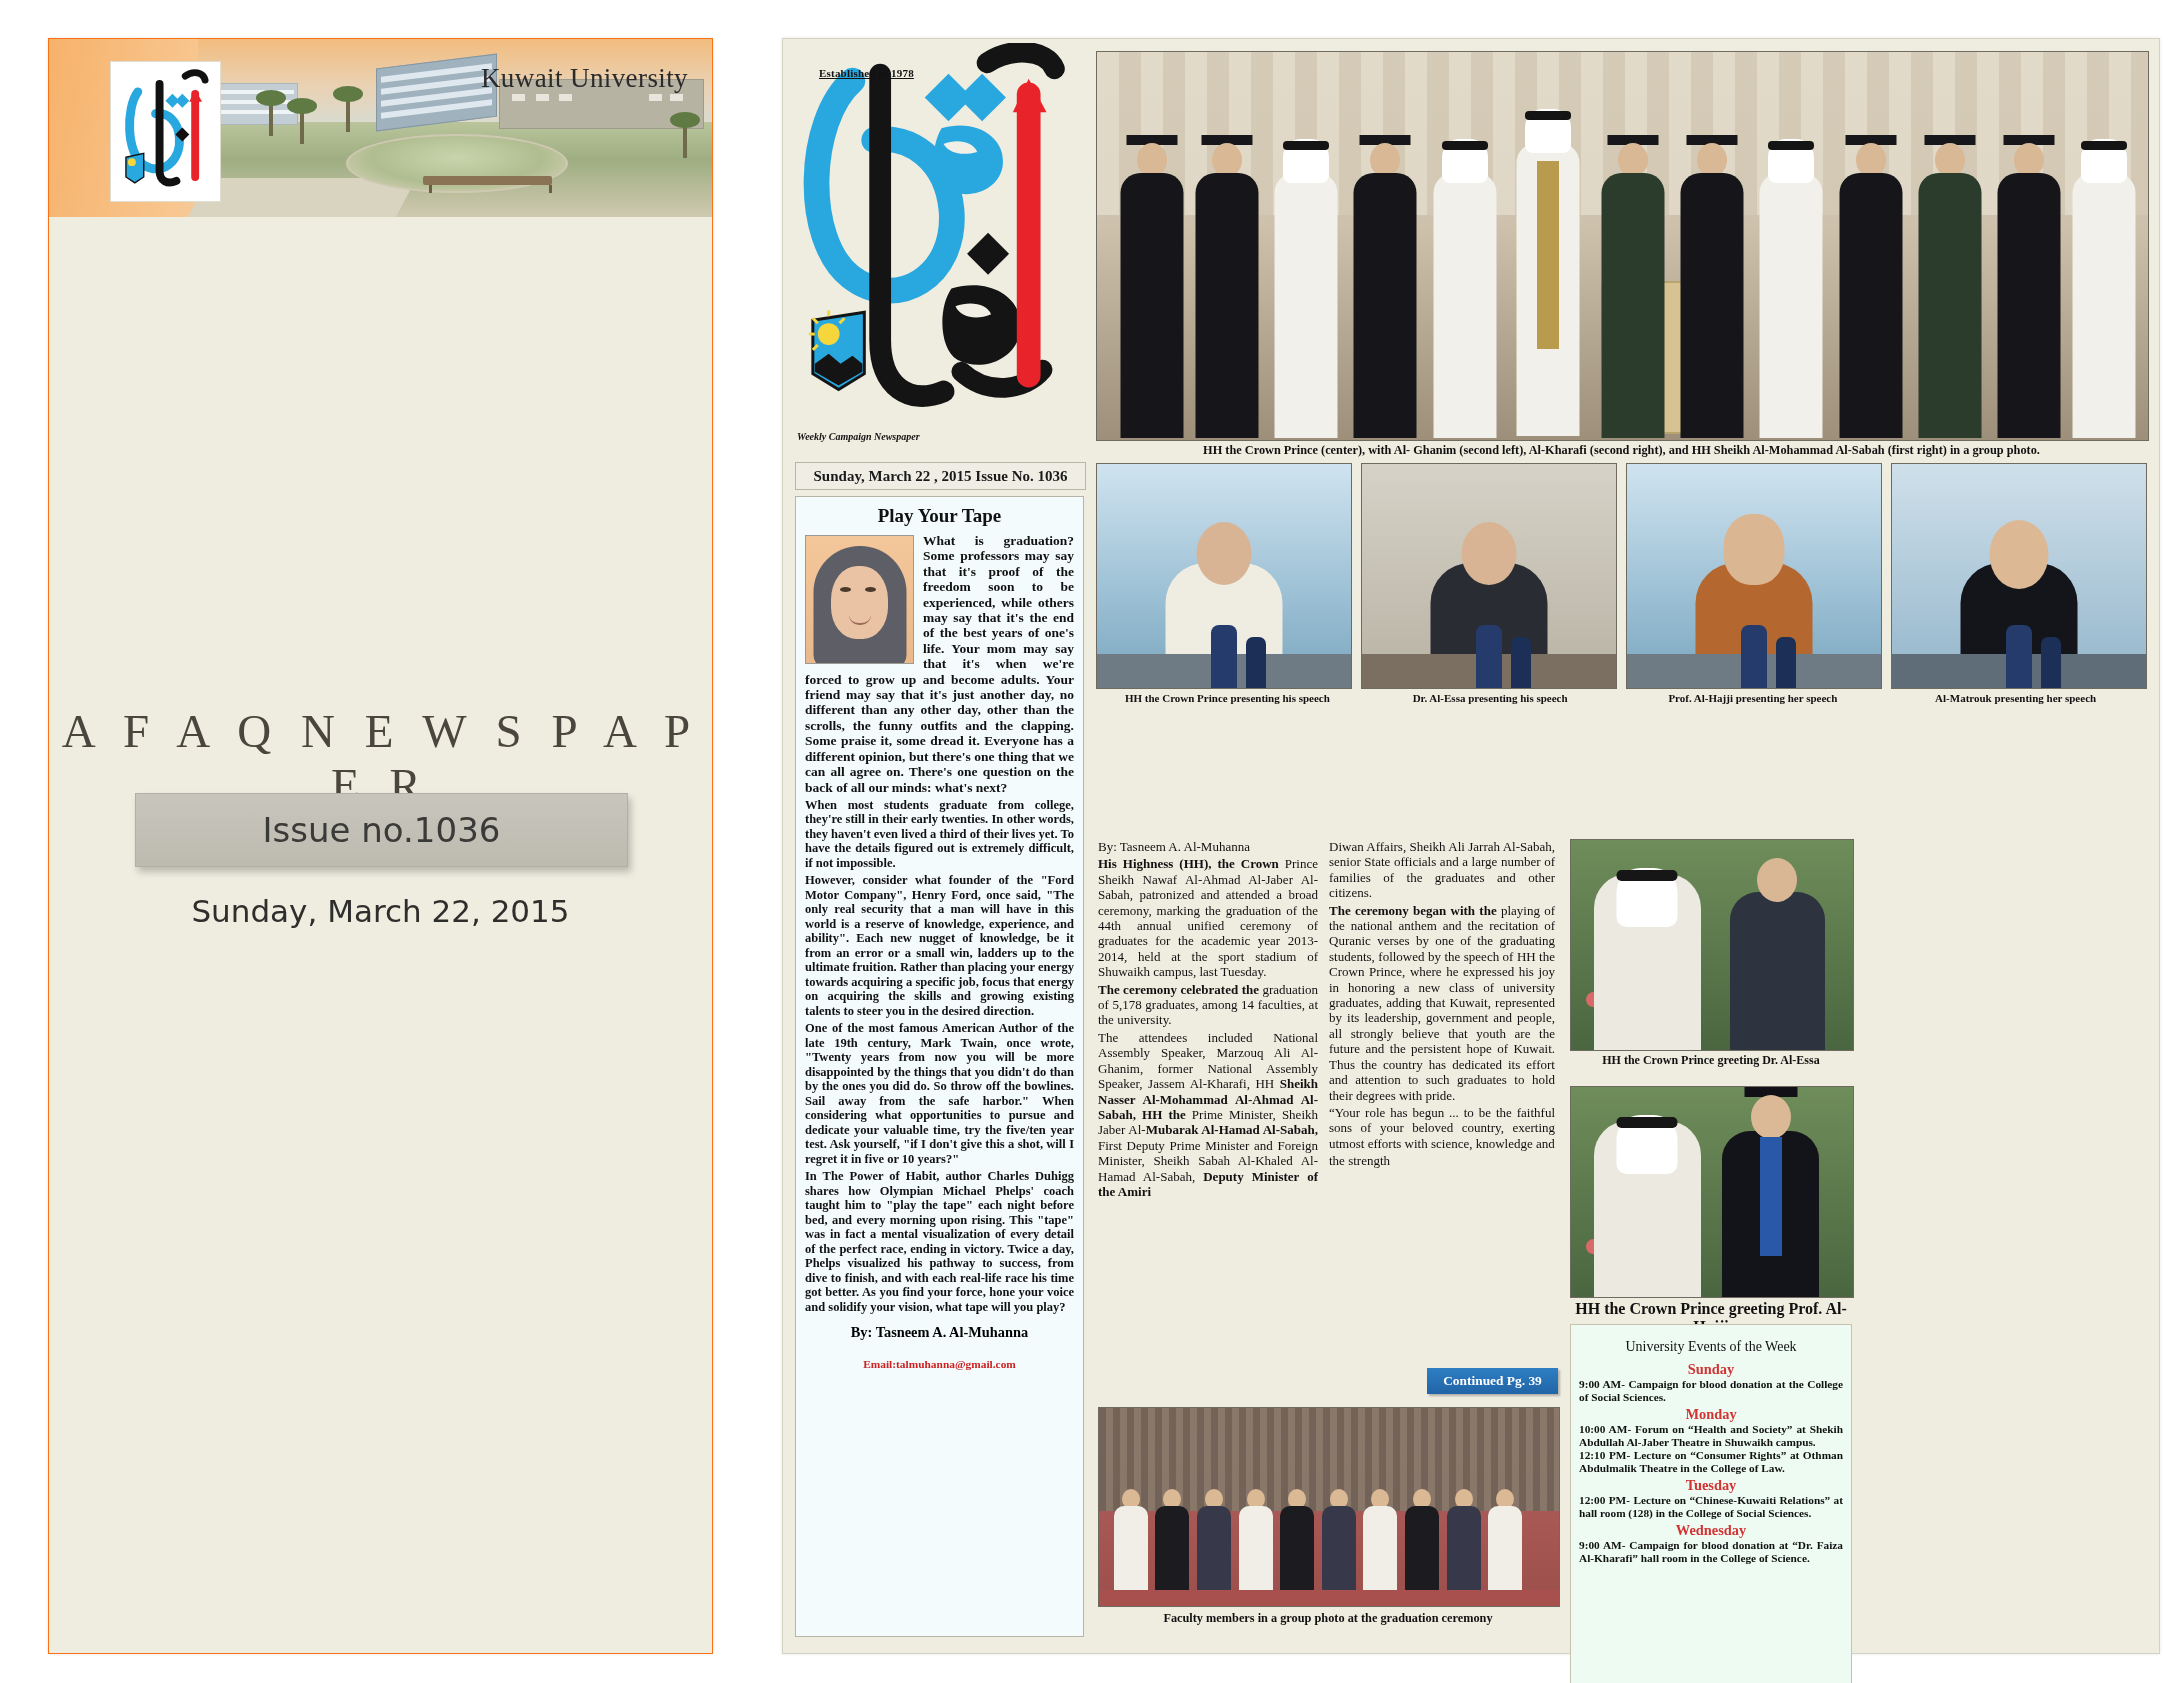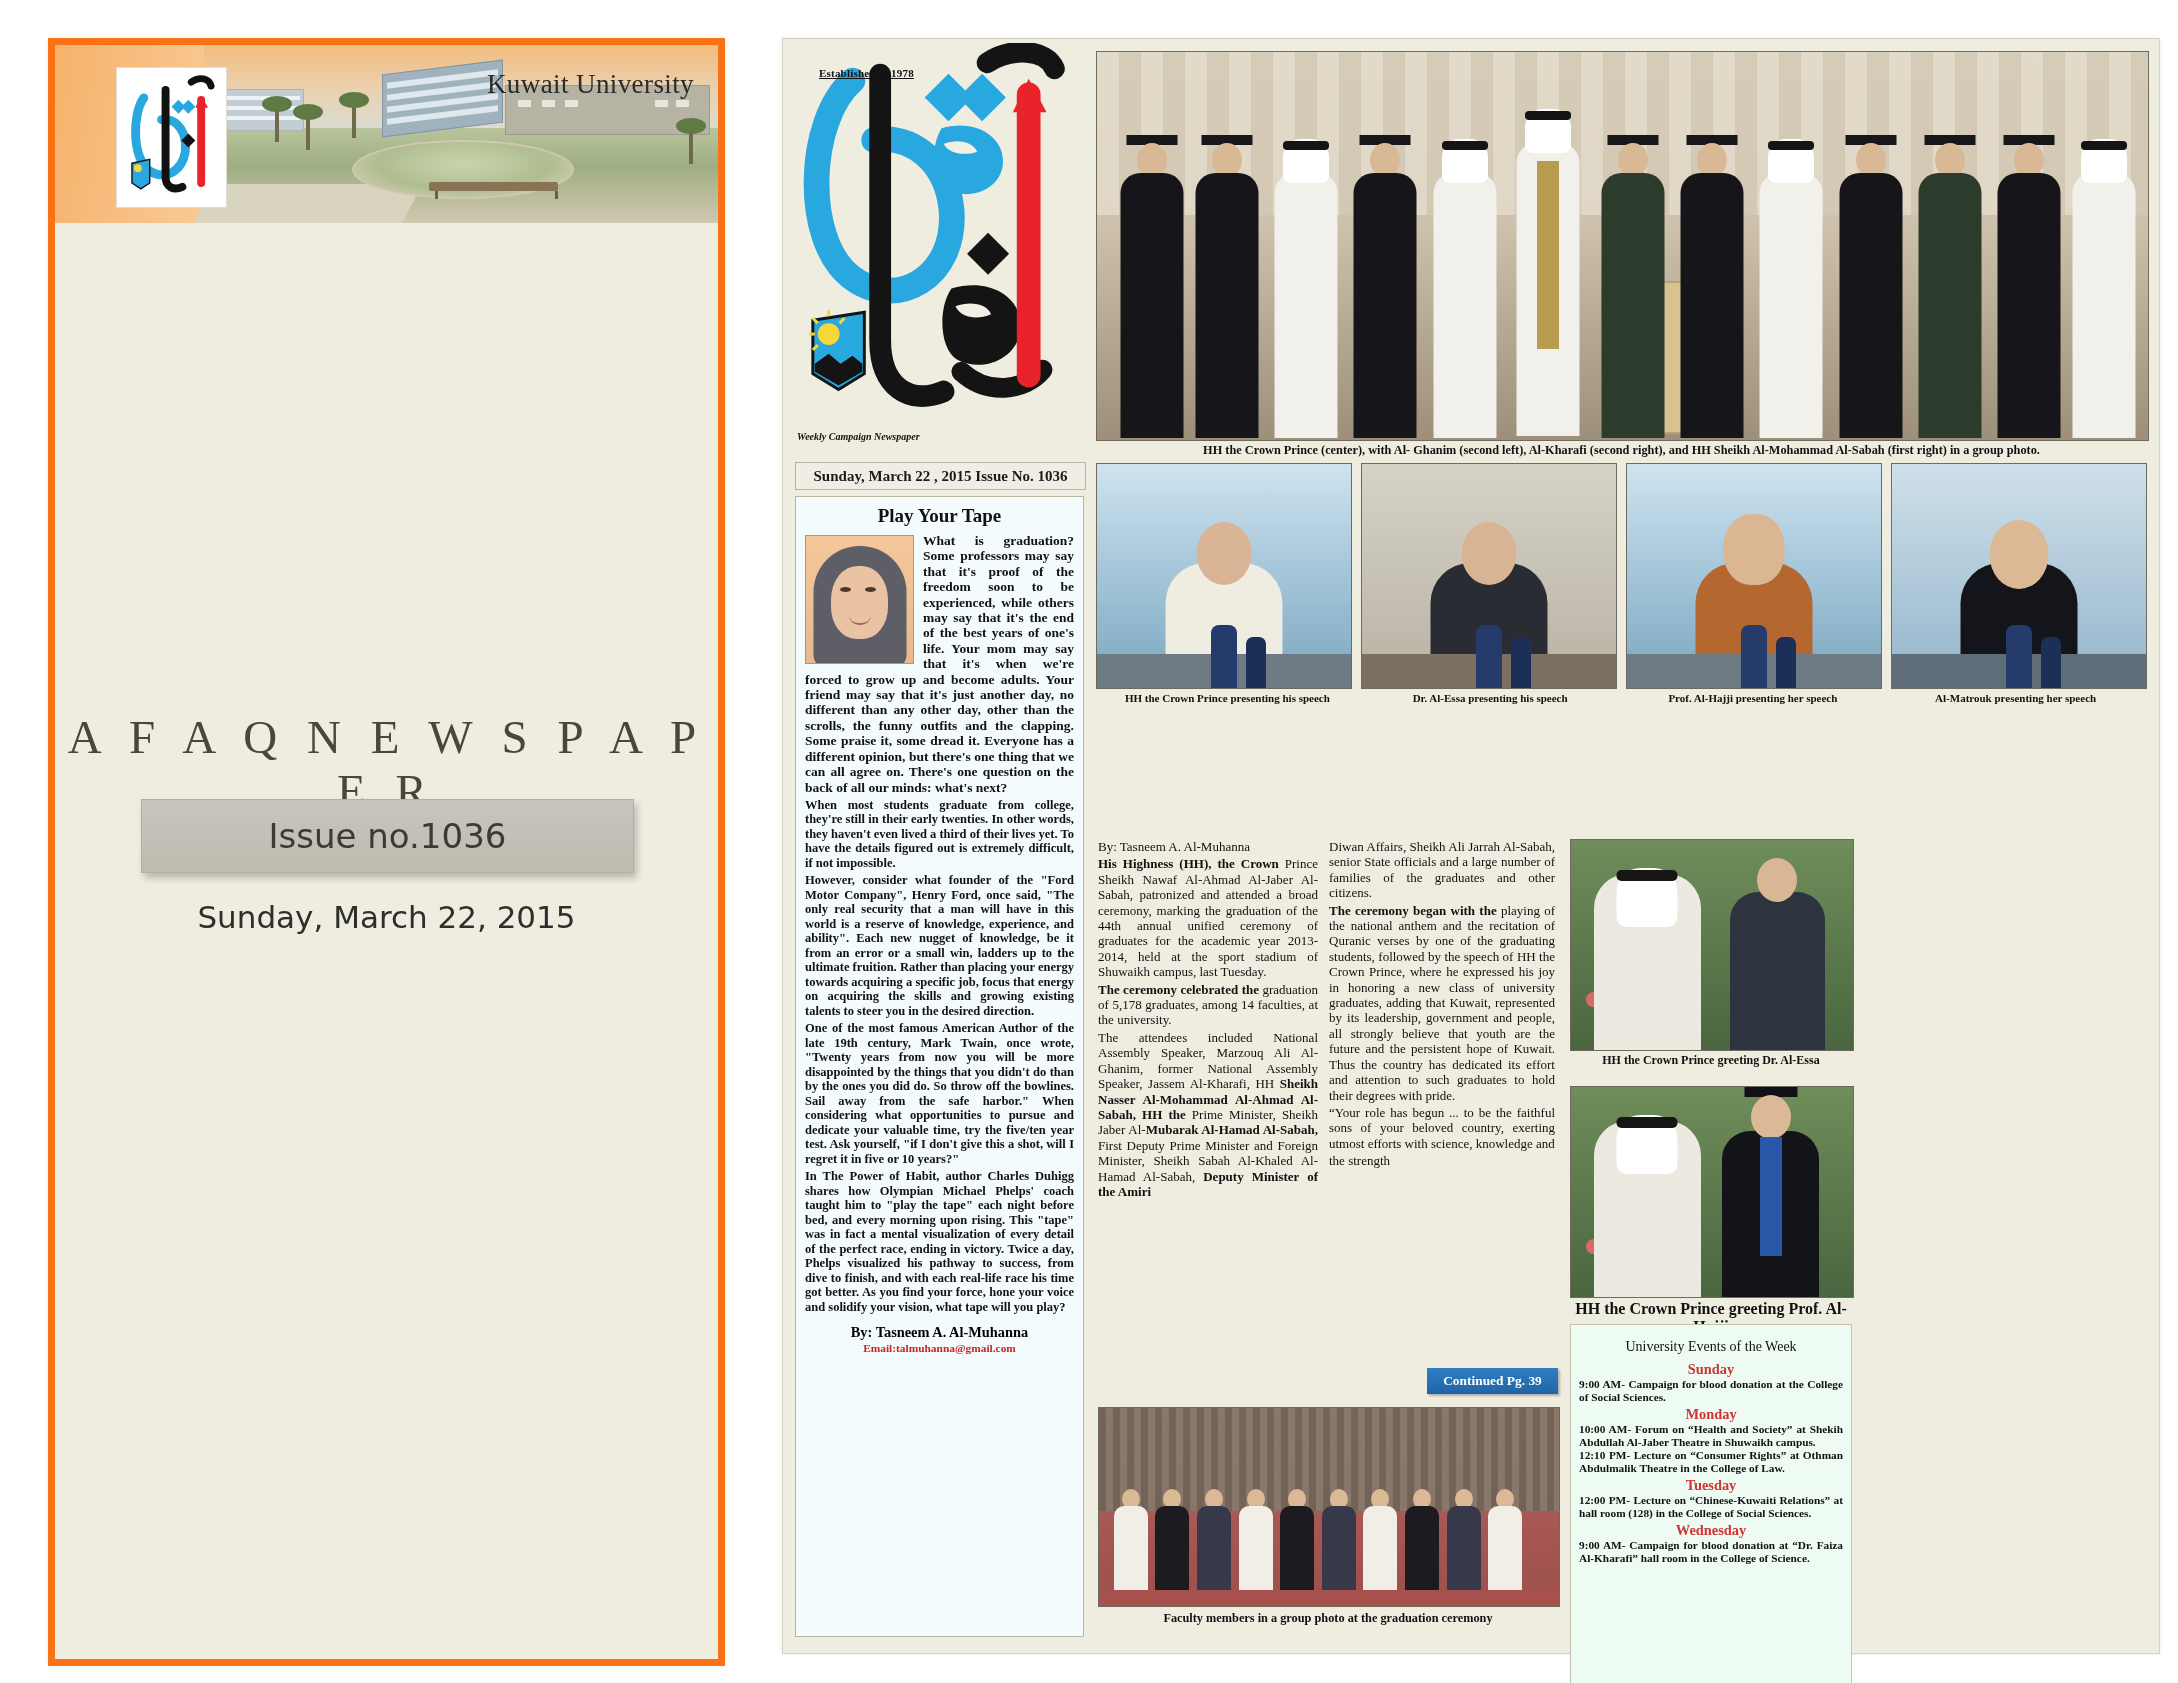--- a/index.html
+++ b/index.html
@@ -1,21 +1,21 @@
 <!DOCTYPE html>
 <html><head>
 <meta charset="utf-8">
 <style>
   html,body{margin:0;padding:0;background:#ffffff;}
   body{width:2178px;height:1683px;font-family:"Liberation Serif",serif;overflow:hidden;}
   .page{position:relative;width:2178px;height:1683px;background:#ffffff;}
 
   
   .cover{position:absolute;left:48px;top:38px;width:663px;height:1614px;
-         background:#efece0;border:7px solid #f97316;box-shadow:0 0 3px rgba(0,0,0,.10);}
+         background:#efece0;border:1px solid #f97316;box-shadow:0 0 3px rgba(0,0,0,.10);}
   .cover-banner{position:relative;width:663px;height:178px;overflow:hidden;
        background:linear-gradient(100deg,#f6b26b 0%,#f8c68f 22%,#dfe3d9 48%,#cfd8cf 70%,#e7e8e0 100%);}
   .banner-photo{position:absolute;left:0;top:0;width:663px;height:178px;}
   .bp-sky{position:absolute;left:149px;top:0;width:515px;height:87px;
       background:linear-gradient(180deg,#f3bc7e 0%,#e9d2b4 55%,#d9dcd2 100%);}
   .bp-ground{position:absolute;left:149px;top:83px;width:515px;height:95px;
       background:linear-gradient(180deg,#b9c49b 0%,#9fae82 40%,#cfc9b0 100%);}
   .bp-b1{position:absolute;left:327px;top:22px;width:119px;height:61px;background:#9fb2bd;
       transform:skewY(-7deg);border:1px solid #8496a1;}
   .bp-b1 i{position:absolute;left:4px;top:8px;width:111px;height:6px;background:#dfe8ee;display:block;}
@@ -73,21 +73,21 @@
        border-radius:46px 46px 14px 14px;background:#5e5e66;}
   .hijab::after{content:"";position:absolute;left:50%;top:20px;transform:translateX(-50%);
        width:57px;height:73px;border-radius:46% 46% 44% 44%;background:#e9c3a4;}
   .eyeL,.eyeR{position:absolute;top:51px;width:11px;height:5px;border-radius:50%;background:#4b3a2c;}
   .eyeL{left:34px;} .eyeR{left:59px;}
   .smile{position:absolute;left:43px;top:79px;width:22px;height:8px;border-bottom:2px solid #9c6a59;border-radius:0 0 14px 14px;}
   .pyt p{font-family:"Liberation Serif",serif;font-size:12.5px;line-height:14.5px;
        text-align:justify;color:#111;margin:0 0 3px;font-weight:bold;}
   .pyt p.lead{font-size:13.5px;line-height:15.4px;}
   .pyt .byline{clear:both;text-align:center;font-size:14.4px;font-weight:bold;margin-top:10px;}
-  .pyt .email{text-align:center;font-size:11.4px;font-weight:bold;color:#cc2222;margin-top:1px;}
+  .pyt .email{text-align:center;font-size:11.4px;font-weight:bold;color:#cc2222;margin-top:17px;}
 
   
   .mainphoto{position:absolute;left:313px;top:12px;width:1051px;height:388px;overflow:hidden;
        background:linear-gradient(180deg,#cfc3b0 0%,#b6a894 100%);border:1px solid #6f6a60;}
   .stage-bg{position:absolute;left:0;top:0;width:100%;height:100%;
        background:linear-gradient(180deg,#dfd7c6 0%,#cdc1ac 45%,#9d8f79 100%);}
   .curtain{position:absolute;left:0;top:0;width:100%;height:42%;
        background:repeating-linear-gradient(90deg,#e3dbca 0 22px,#d3c9b5 22px 44px);opacity:.85;}
   .grouprow{position:absolute;left:0;bottom:0;width:100%;height:100%;}
   .fig{position:absolute;bottom:0;width:69px;height:297px;}

